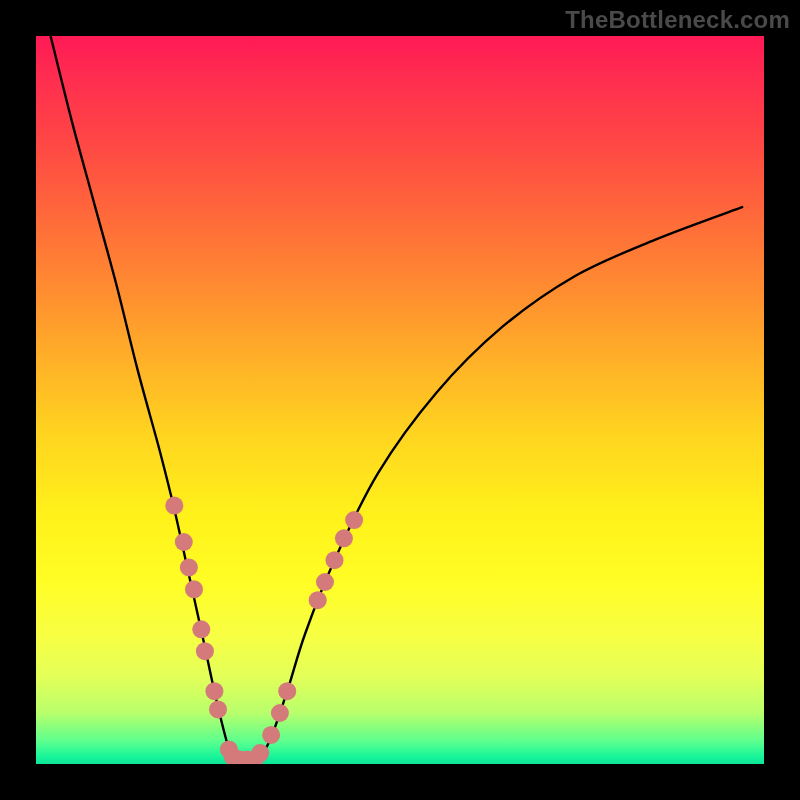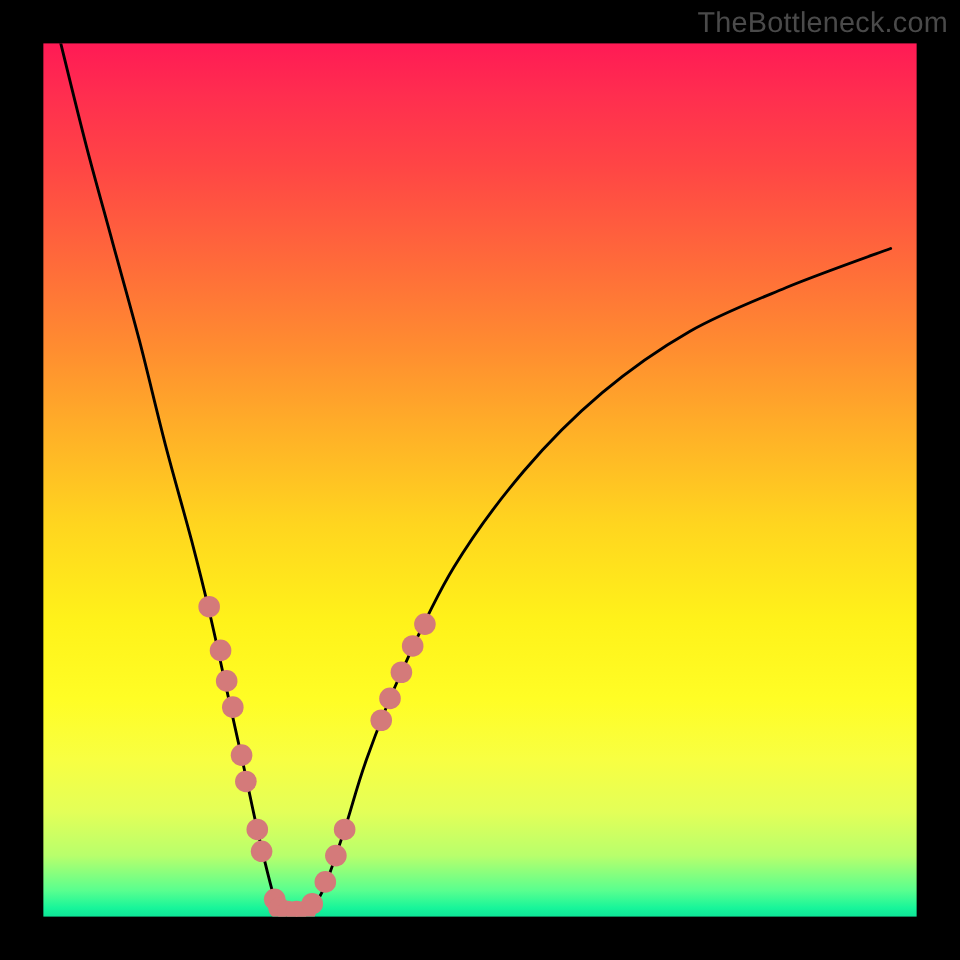--- a/index.html
+++ b/index.html
@@ -51,21 +51,21 @@
       #17f59a 99%,
       #0ee497 100%
     );
   }
   .watermark {
     position: absolute;
     top: 6px;
     right: 10px;
     color: #4a4a4a;
     font-size: 24px;
-    font-weight: 400;
+    font-weight: 700;
     letter-spacing: 0.2px;
     user-select: none;
   }
   svg.curve {
     position: absolute;
     top: 0;
     left: 0;
     width: 100%;
     height: 100%;
   }

